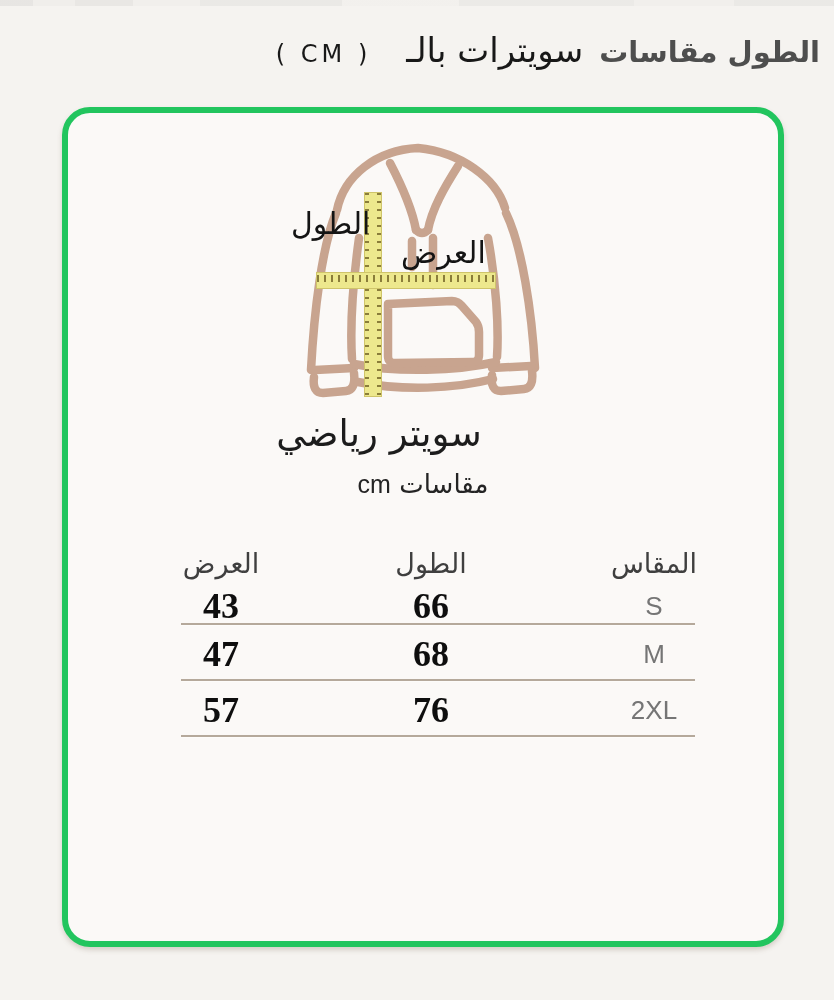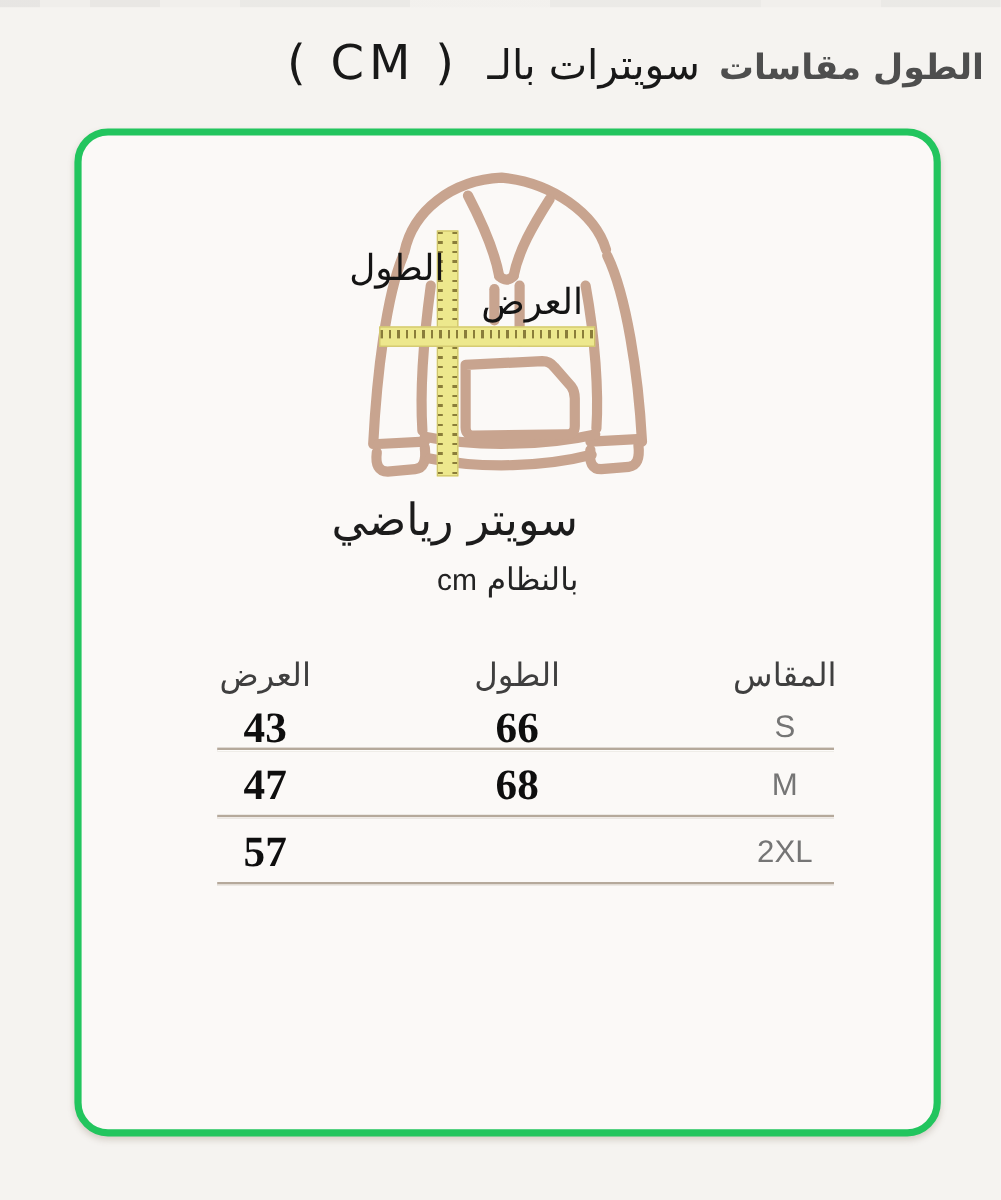--- a/index.html
+++ b/index.html
@@ -19,21 +19,21 @@
   }
 
   
   .title-bar{
     position:absolute;top:30px;right:14px;left:0;
     direction:rtl;display:flex;justify-content:flex-start;align-items:baseline;
     gap:16px;white-space:nowrap;
   }
   .title-prefix{font-size:29px;font-weight:bold;color:#4e4e4e;}
   .title-main{font-size:34px;color:#181818;}
-  .title-unit{font-size:40px;color:#181818;direction:ltr;letter-spacing:4px;margin-right:8px;}
+  .title-unit{font-size:24px;color:#181818;direction:ltr;letter-spacing:4px;margin-right:19px;}
 
   
   .card{
     position:absolute;left:62px;top:107px;width:710px;height:828px;
     background:#fbf9f7;border:6px solid #22c55e;border-radius:28px;
     box-shadow:0 3px 5px rgba(120,100,80,.25);
   }
 
   
   .hoodie-wrap{position:absolute;left:300px;top:136px;width:236px;height:260px;}
@@ -136,21 +136,21 @@
   </div>
 
   <div class="tape tape-vertical" style="left:296px;top:79px;"></div>
   <div class="tape tape-horizontal" style="left:248px;top:159px;"></div>
 
   <div class="measure-label" style="left:223px;top:93px;">الطول</div>
   <div class="measure-label" style="left:333px;top:122px;">العرض</div>
 
   <div class="product-name" style="position:absolute;left:0;width:622px;top:299px;">سويتر رياضي</div>
   <div class="unit-note" style="position:absolute;left:0;width:710px;top:356px;">
-    <span>بالنظام</span>
+    <span>مقاسات</span>
     <span class="latin">cm</span>
   </div>
 
   <div class="size-table" style="left:38px;top:427px;">
     <div class="t-row header-row">
       <span class="cell col-width">العرض</span>
       <span class="cell col-length">الطول</span>
       <span class="cell col-size">المقاس</span>
     </div>
     <div>
@@ -165,19 +165,20 @@
     <span class="cell col-width num">47</span>
     <span class="cell col-length num">68</span>
     <span class="cell col-size size-label">M</span>
     <span class="separator"></span>
   </div>
 
 
 
   <div class="t-row data-row">
     <span class="cell col-width num">57</span>
+    <span class="cell col-length num">76</span>
     <span class="cell col-size size-label">2XL</span>
     <span class="separator"></span>
   </div>
 </div>
   </div>
 
 </div>
 
 </body></html>

